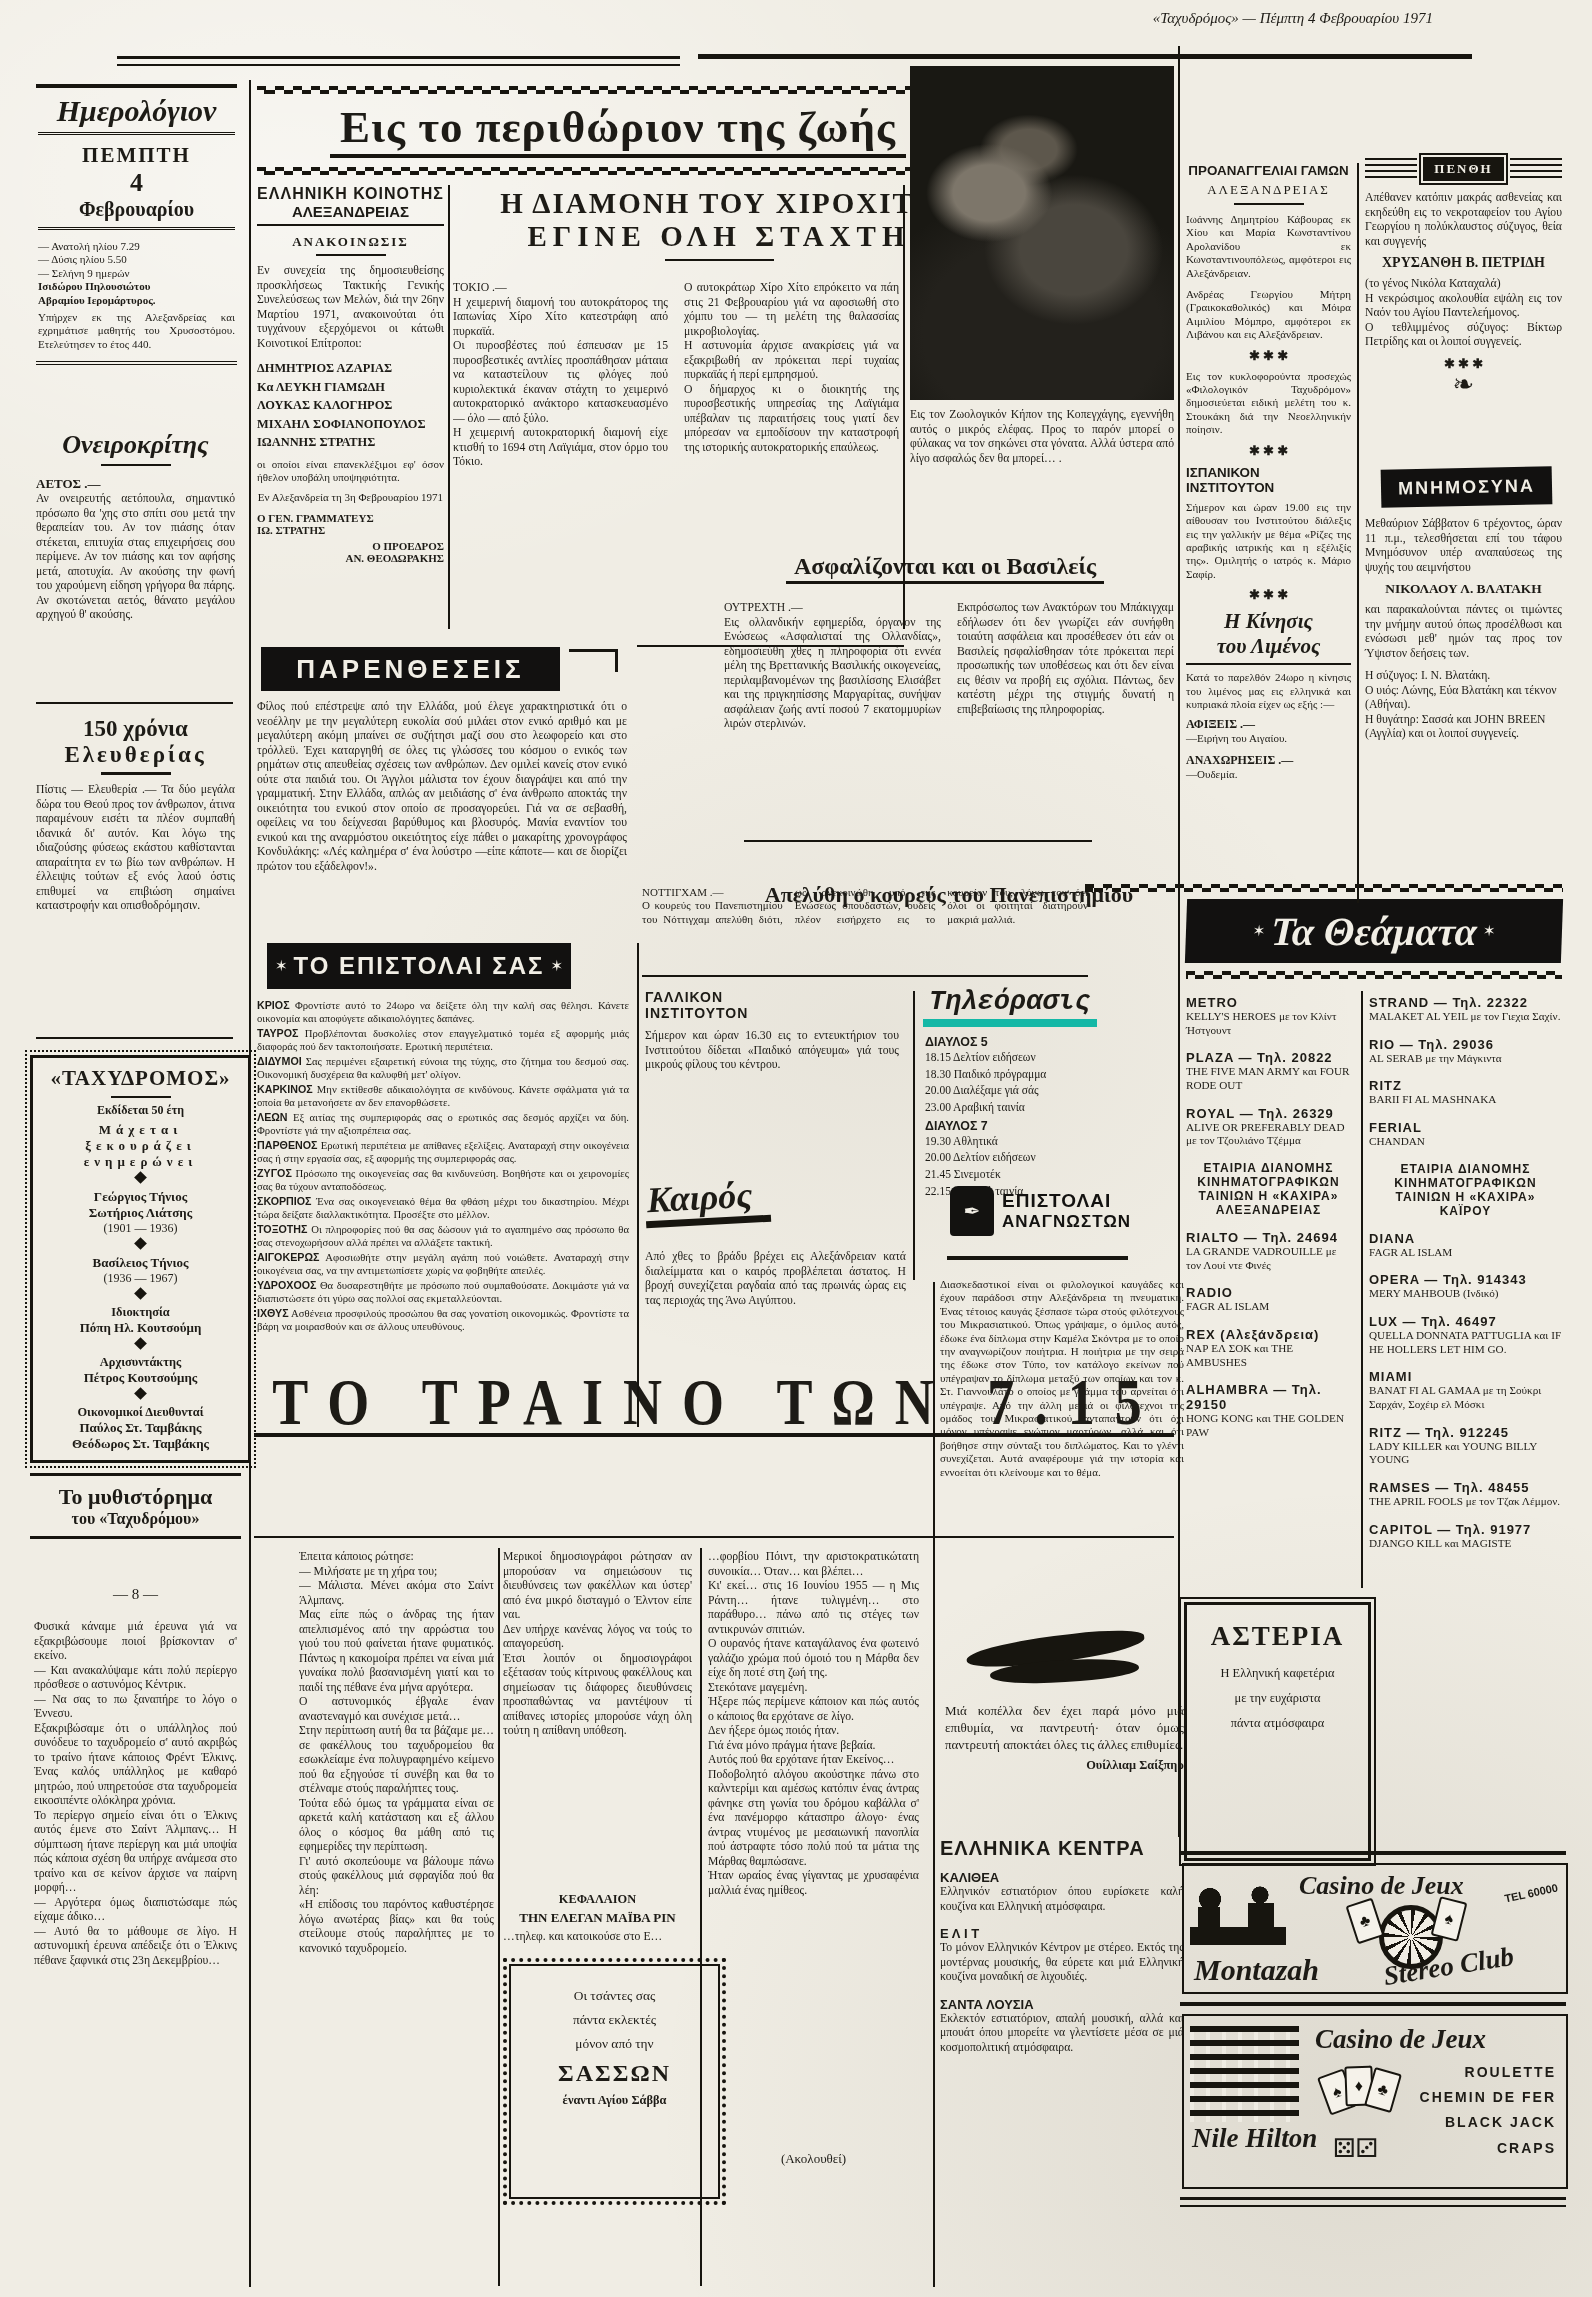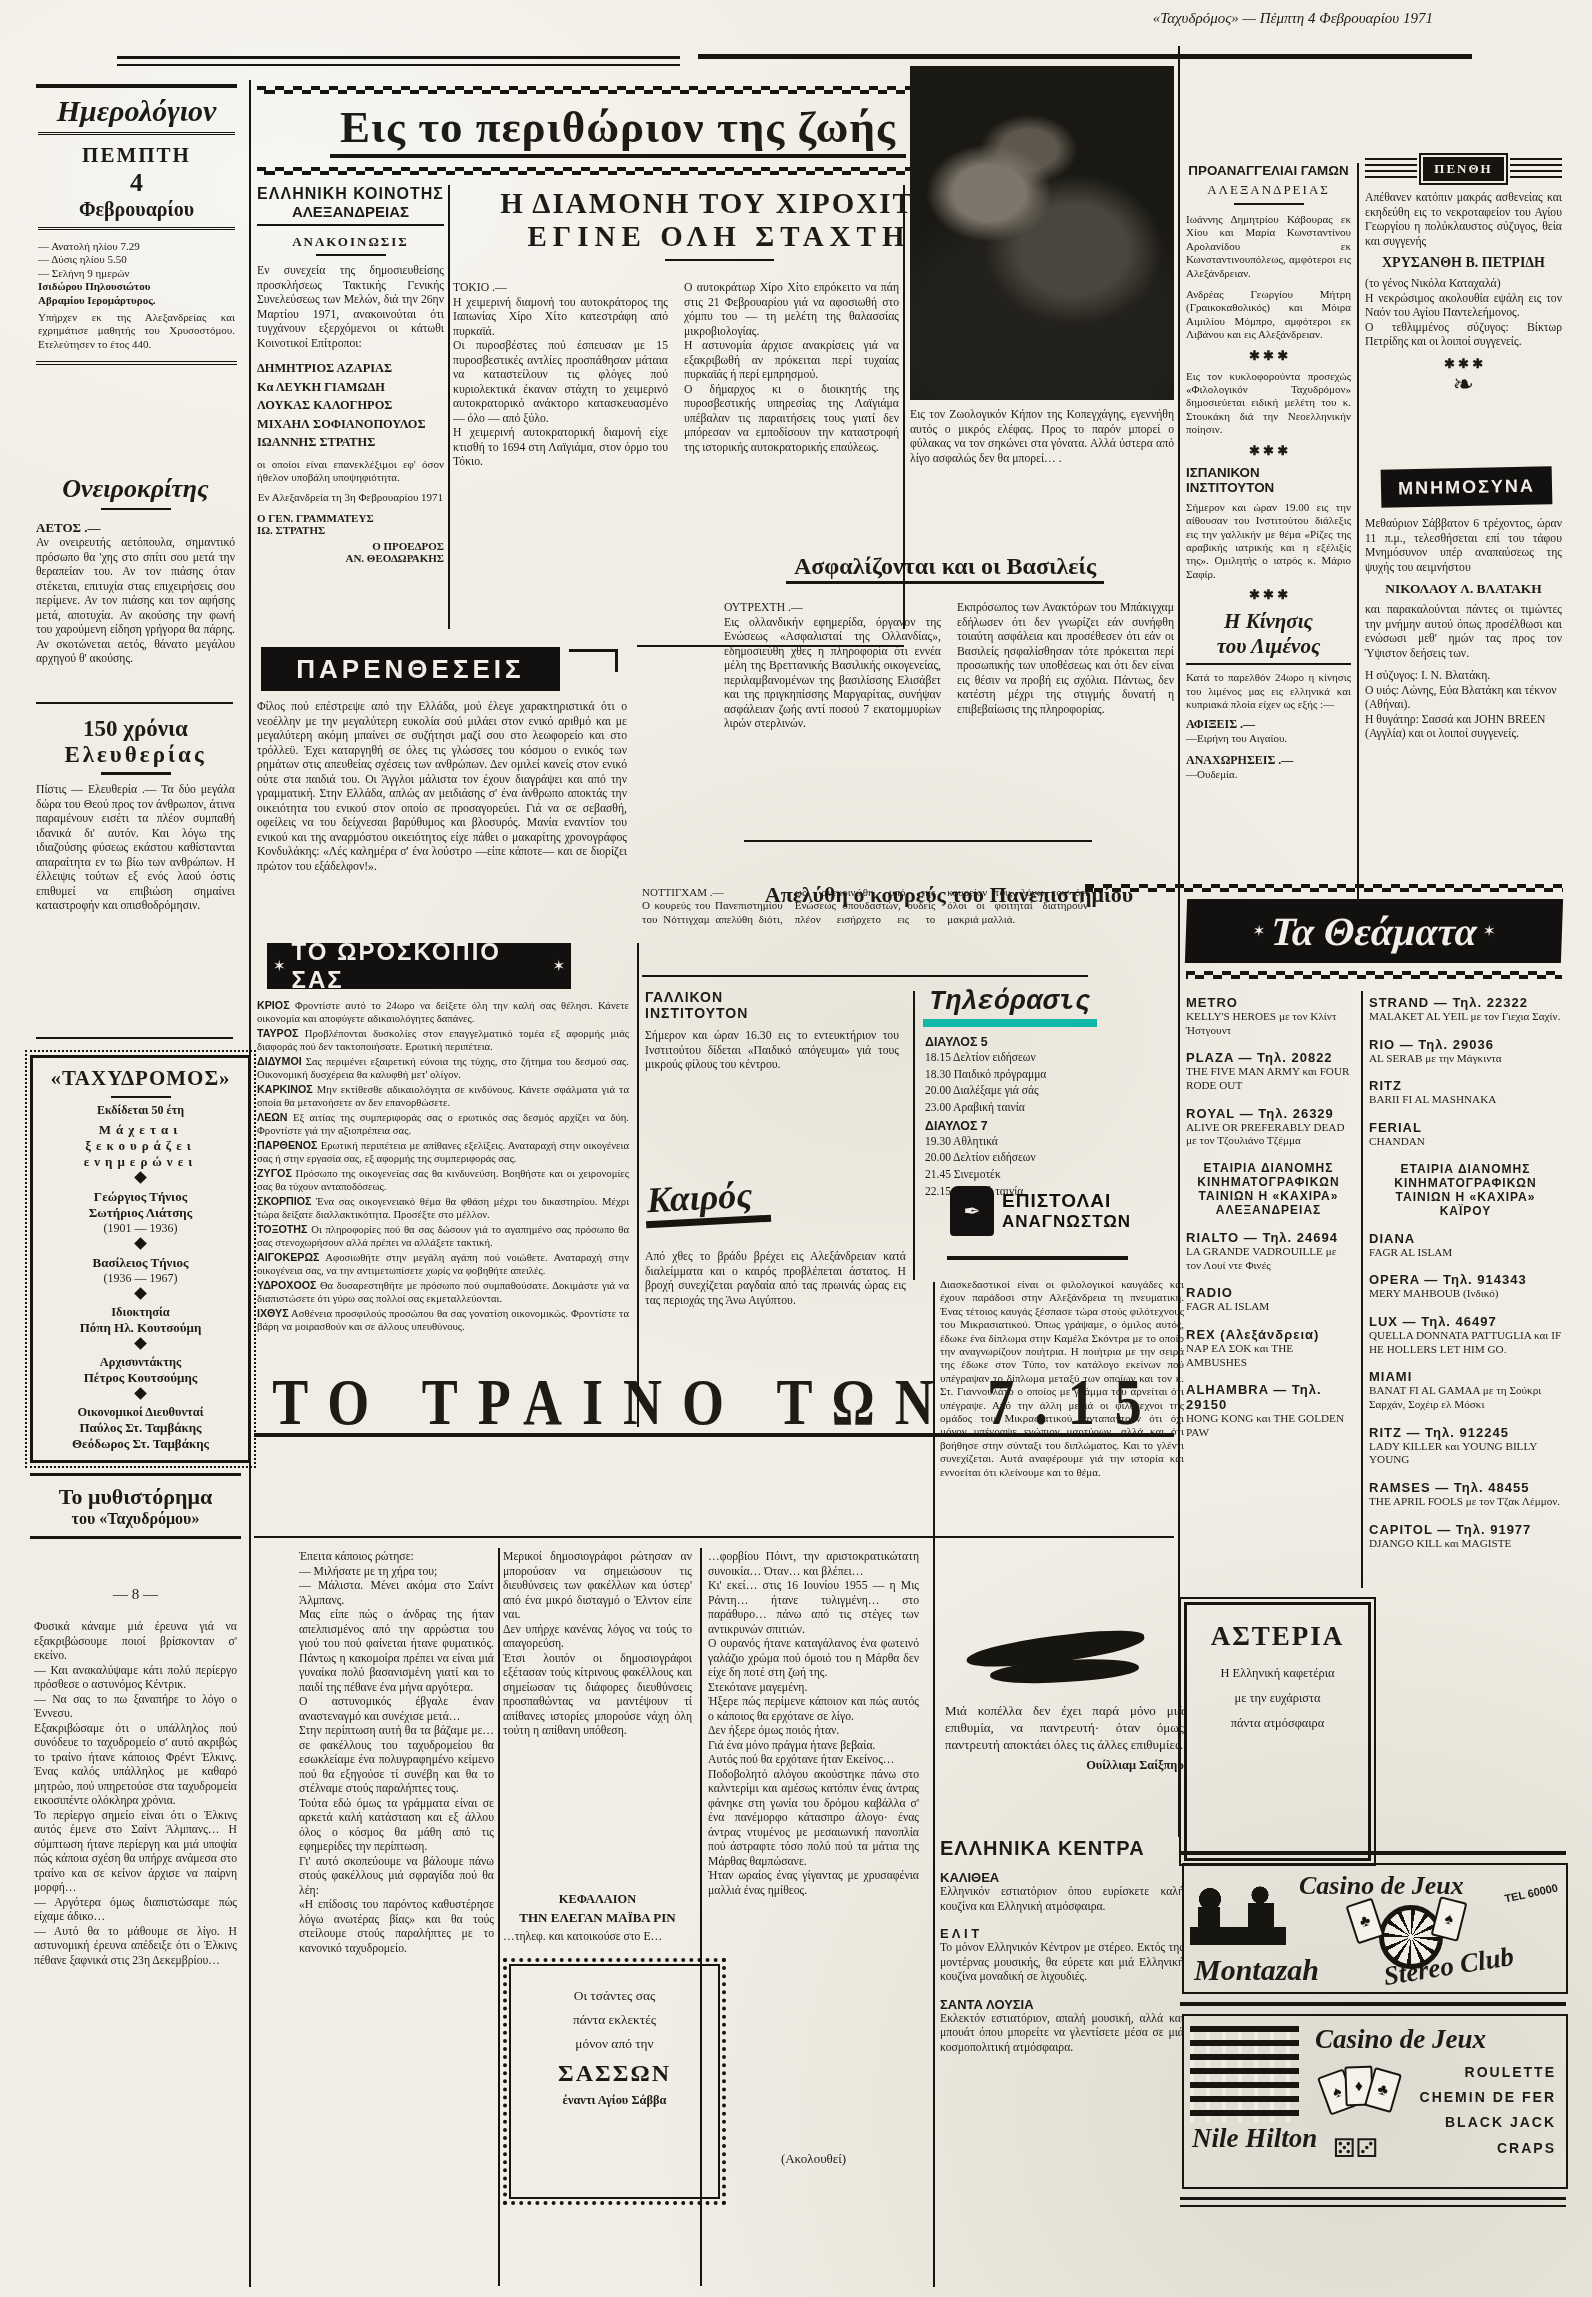--- a/index.html
+++ b/index.html
@@ -68,21 +68,21 @@
     <div class="small-txt" style="margin-top:10px;">
       <div>— Ανατολή ηλίου 7.29</div>
       <div>— Δύσις ηλίου 5.50</div>
       <div>— Σελήνη 9 ημερών</div>
       <div class="b">Ισιδώρου Πηλουσιώτου</div>
       <div class="b">Αβραμίου Ιερομάρτυρος.</div>
       <div class="jt" style="margin-top:4px;">Υπήρχεν εκ της Αλεξανδρείας και εχρημάτισε μαθητής του Χρυσοστόμου. Ετελεύτησεν το έτος 440.</div>
     </div>
   </div>
 
-  <div class="abs" style="left:36px;top:430px;width:199px;margin-top:44px;">
+  <div class="abs" style="left:36px;top:430px;width:199px;">
     <div class="script c" style="font-size:26px;">Ονειροκρίτης</div>
     <div style="width:70px;height:2px;background:#17150f;margin:4px auto 10px;"></div>
     <div class="b" style="font-size:13px;">ΑΕΤΟΣ .—</div>
     <div class="body-txt jt">Αν ονειρευτής αετόπουλα, σημαντικό πρόσωπο θα 'χης στο σπίτι σου μετά την θεραπείαν του. Αν τον πιάσης όταν στέκεται, επιτυχία στας επιχειρήσεις σου περίμενε. Αν τον πιάσης και τον αφήσης μετά, αποτυχία. Αν ακούσης την φωνή του χαρούμενη είδηση γρήγορα θα πάρης. Αν σκοτώνεται αετός, θάνατο μεγάλου αρχηγού θ' ακούσης.</div>
   </div>
 
   <div class="hrule" style="left:36px;top:702px;width:197px;height:2px;"></div>
 
   <div class="abs" style="left:36px;top:716px;width:199px;">
     <div class="b c" style="font-size:23px;">150 χρόνια</div>
@@ -201,21 +201,21 @@
   <div class="hrule" style="left:744px;top:840px;width:348px;height:2px;"></div>
   <div class="abs c" style="left:724px;top:882px;width:450px;">
     <span class="b" style="font-size:22px;">Απελύθη ο κουρεύς του Πανεπιστημίου</span>
   </div>
   <div class="abs small-txt jt pl" style="left:642px;top:886px;width:446px;height:86px;overflow:hidden;column-count:3;column-gap:12px;">ΝΟΤΤΙΓΧΑΜ .—
 Ο κουρεύς του Πανεπιστημίου του Νόττιγχαμ απελύθη διότι, ως ανεκοινώθη υπό της Ενώσεως σπουδαστών, ουδείς πλέον εισήρχετο εις το κουρείον του, λόγω του ότι όλοι οι φοιτηταί διατηρούν μακριά μαλλιά.</div>
   <div class="hrule" style="left:642px;top:975px;width:446px;height:2px;"></div>
 
   <div class="abs banner-black" style="left:267px;top:943px;width:304px;height:46px;">
     <span class="star">✶</span>
-    <span class="sans b" style="font-size:24px;letter-spacing:2px;color:#f1eee5;">ΤΟ ΩΡΟΣΚΟΠΙΟ ΣΑΣ</span>
+    <span class="sans b" style="font-size:24px;letter-spacing:2px;color:#f1eee5;">ΤΟ ΕΠΙΣΤΟΛΑΙ ΣΑΣ</span>
     <span class="star">✶</span>
   </div>
   <div class="abs jt" style="left:257px;top:999px;width:372px;height:426px;overflow:hidden;font-size:10.7px;line-height:1.17;">
     <div class="hentry"><span class="hsign">ΚΡΙΟΣ</span> <span>Φροντίστε αυτό το 24ωρο να δείξετε όλη την καλή σας θέλησι. Κάνετε οικονομία και αποφύγετε αδικαιολόγητες δαπάνες.</span></div>
     <div class="hentry"><span class="hsign">ΤΑΥΡΟΣ</span> <span>Προβλέπονται δυσκολίες στον επαγγελματικό τομέα εξ αφορμής μιάς διαφοράς πού δεν τακτοποιήσατε. Ερωτική περιπέτεια.</span></div>
     <div class="hentry"><span class="hsign">ΔΙΔΥΜΟΙ</span> <span>Σας περιμένει εξαιρετική εύνοια της τύχης, στο ζήτημα του δεσμού σας. Οικονομική δυσχέρεια θα καλυφθή μετ' ολίγον.</span></div>
     <div class="hentry"><span class="hsign">ΚΑΡΚΙΝΟΣ</span> <span>Μην εκτίθεσθε αδικαιολόγητα σε κινδύνους. Κάνετε σφάλματα γιά τα οποία θα μετανοήσετε αν δεν επανορθώσετε.</span></div>
     <div class="hentry"><span class="hsign">ΛΕΩΝ</span> <span>Εξ αιτίας της συμπεριφοράς σας ο ερωτικός σας δεσμός αρχίζει να δύη. Φροντίστε γιά την αξιοπρέπεια σας.</span></div>
     <div class="hentry"><span class="hsign">ΠΑΡΘΕΝΟΣ</span> <span>Ερωτική περιπέτεια με απίθανες εξελίξεις. Αναταραχή στην οικογένεια σας ή στην εργασία σας, εξ αφορμής της συμπεριφοράς σας.</span></div>
     <div class="hentry"><span class="hsign">ΖΥΓΟΣ</span> <span>Πρόσωπο της οικογενείας σας θα κινδυνεύση. Βοηθήστε και οι χειρονομίες σας θα τύχουν ανταποδόσεως.</span></div>

